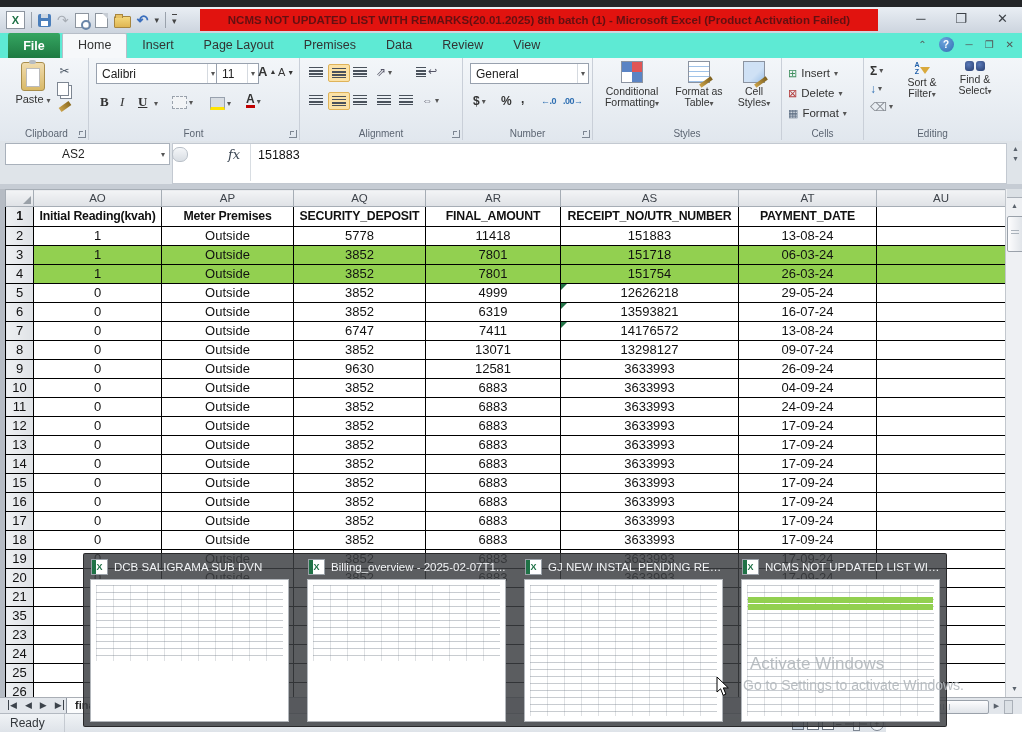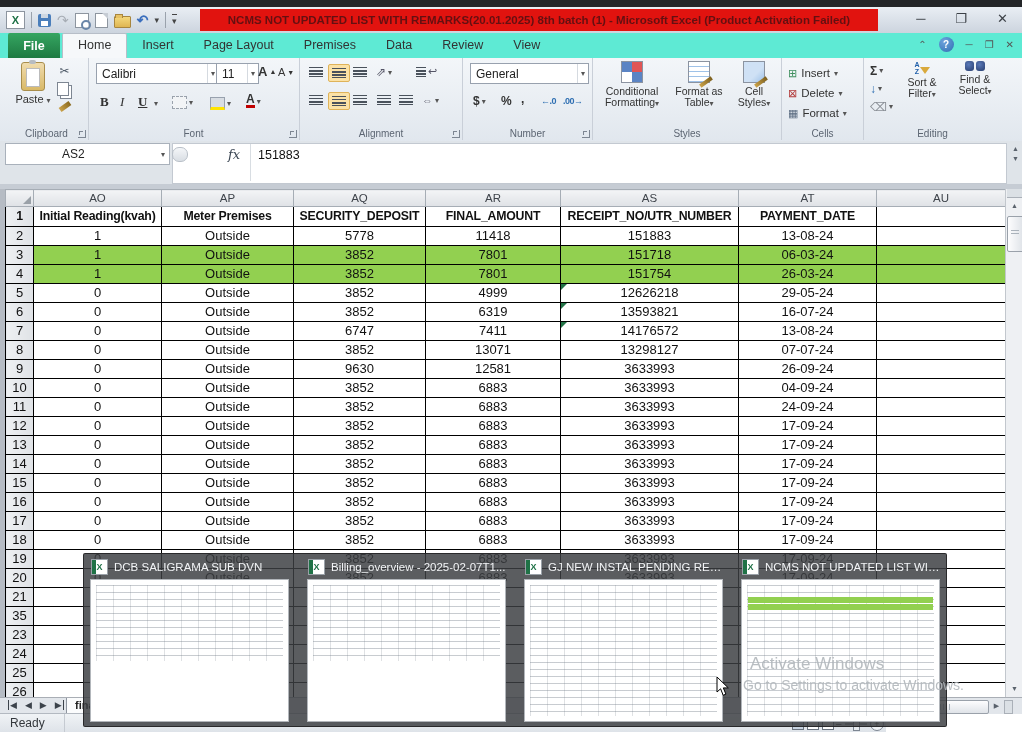--- a/index.html
+++ b/index.html
@@ -507,21 +507,21 @@
             <td>13-08-24</td>
             <td></td>
           </tr>
           <tr>
             <td class="rowhdr">8</td>
             <td>0</td>
             <td>Outside</td>
             <td>3852</td>
             <td>13071</td>
             <td>13298127</td>
-            <td>07-07-24</td>
+            <td>09-07-24</td>
             <td></td>
           </tr>
           <tr>
             <td class="rowhdr">9</td>
             <td>0</td>
             <td>Outside</td>
             <td>9630</td>
             <td>12581</td>
             <td>3633993</td>
             <td>26-09-24</td>

